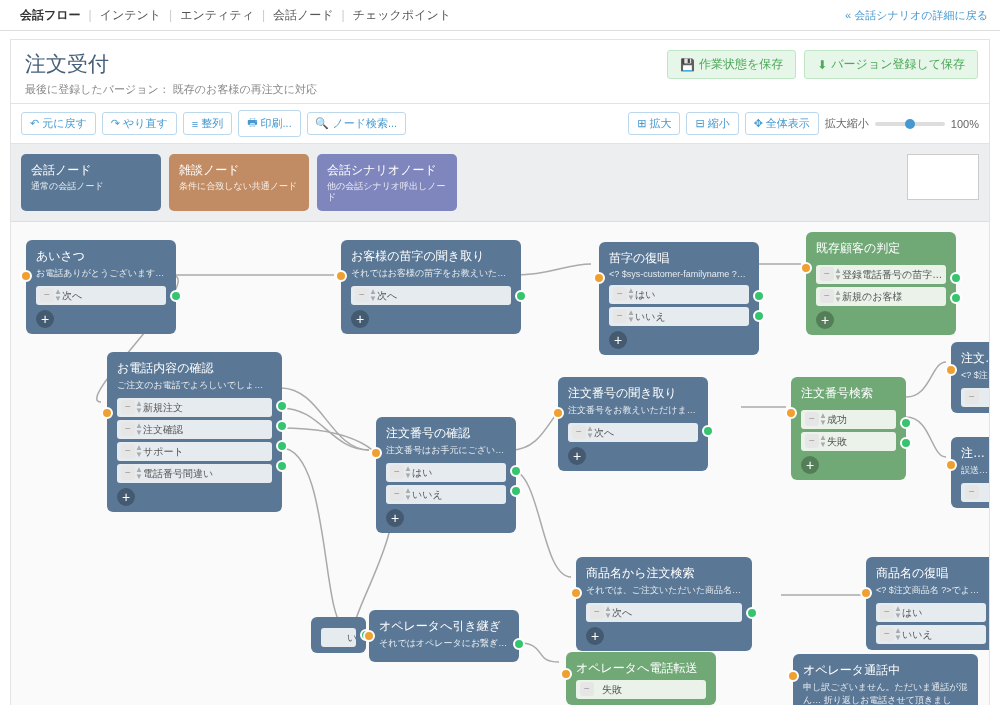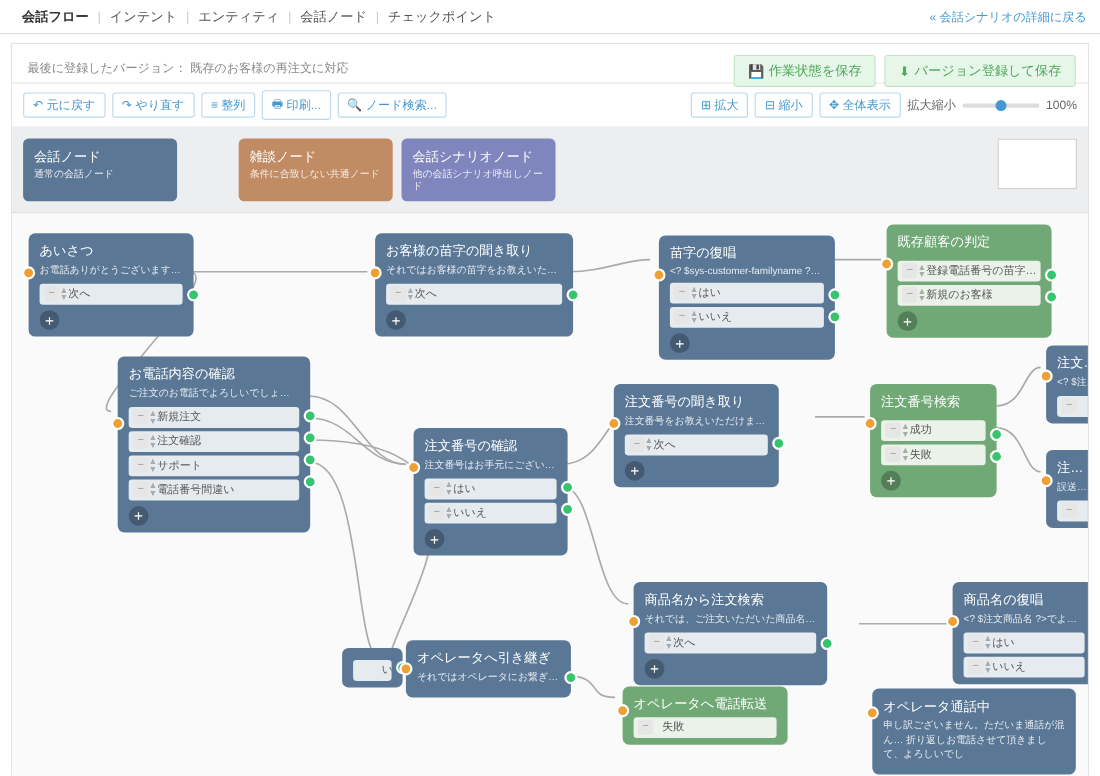--- a/index.html
+++ b/index.html
@@ -21,21 +21,21 @@
 .tbtn{border:1px solid #bcd8ec;color:#4598d0;background:#fff;border-radius:3px;padding:3px 8px;display:flex;align-items:center;gap:3px;}
 .toolbar .sp{flex:1;}
 .zoom{color:#666;font-size:11px;display:flex;align-items:center;gap:6px;}
 .slider{width:70px;height:4px;background:#ddd;border-radius:2px;position:relative;}
 .slider .knob{width:10px;height:10px;border-radius:50%;background:#4598d0;position:absolute;top:-3px;left:30px;}
 .palette{background:#eceeef;padding:10px;display:flex;gap:8px;border-bottom:1px solid #ddd;}
 .pnode{flex:0 0 120px;border-radius:5px;padding:8px 10px;color:#fff;font-size:11px;}
 .pnode .t{font-size:12px;margin-bottom:2px;font-family:Liberation Mono, monospace;}
 .pnode .s{font-size:9px;opacity:.85;line-height:1.2;}
 .pnode.blue{background:#5a7896;}
-.pnode.orange{background:#c18c64;margin-left:48px;}
+.pnode.orange{background:#c18c64;}
 .pnode.purple{background:#7e86bd;}
 .pnode.green{background:#70a876;}
 .minimap{margin-left:auto;width:70px;height:44px;background:#fff;border:1px solid #ccc;}
 .canvas{position:relative;height:520px;overflow:hidden;background:#fafafa;}
 .node{position:absolute;border-radius:6px;color:#fff;font-size:11px;padding:8px 10px 6px;box-sizing:border-box;}
 .node.blue{background:#5a7896;}
 .node.green{background:#70a876;}
 .node .title{font-size:12px;font-weight:500;margin-bottom:2px;white-space:nowrap;overflow:hidden;text-overflow:ellipsis;}
 .node .desc{font-size:9px;opacity:.85;margin-bottom:6px;white-space:nowrap;overflow:hidden;text-overflow:ellipsis;}
 .row{background:rgba(255,255,255,.85);color:#555;border-radius:3px;margin-top:3px;padding:2px 6px 2px 26px;font-size:10px;position:relative;height:15px;line-height:15px;white-space:nowrap;overflow:hidden;}
@@ -61,20 +61,21 @@
   <span class="tab">会話ノード</span>
     <span class="sep">|</span>
   <span class="tab">チェックポイント</span>
   <span class="spacer"></span>
   <a class="ret">« 会話シナリオの詳細に戻る</a>
 </div>
 
 <div class="page">
   <div class="panel">
     <div class="hdr">
+      <h1>注文受付</h1>
       <div class="sub">最後に登録したバージョン： 既存のお客様の再注文に対応</div>
     </div>
     <div class="savebar">
       <div class="savebtn">
           <span>💾</span>
           <span>作業状態を保存</span>
         </div>
       <div class="savebtn">
           <span>⬇</span>
           <span>バージョン登録して保存</span>

